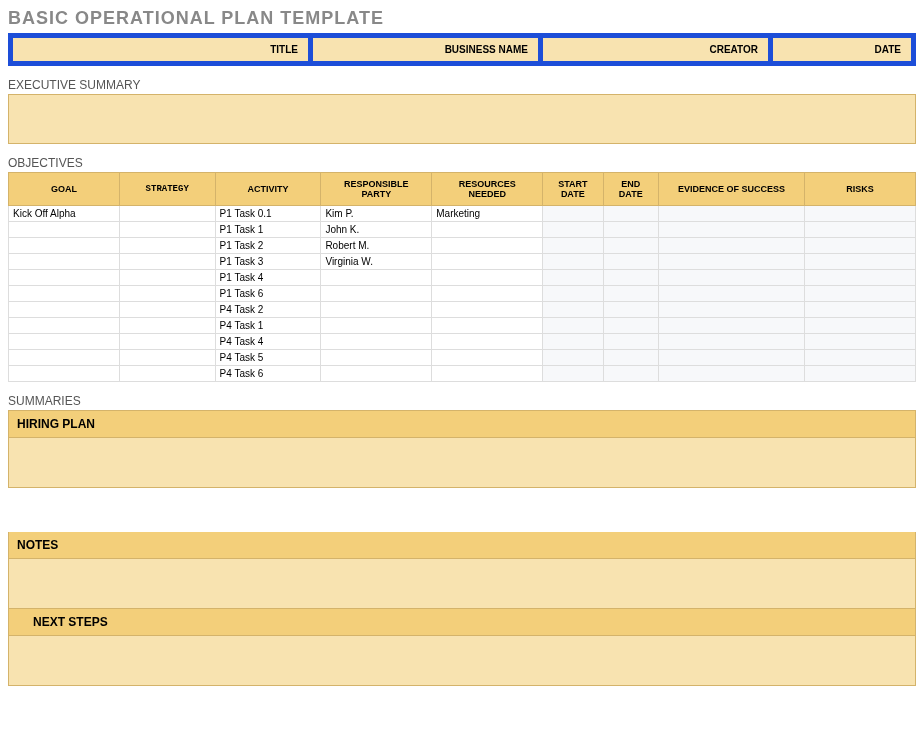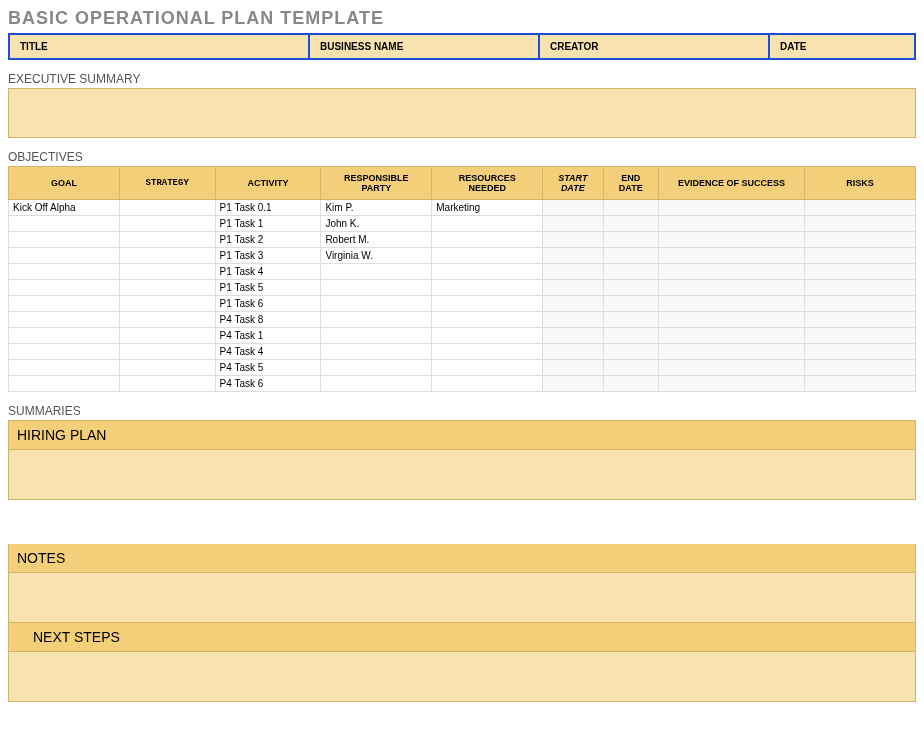--- a/index.html
+++ b/index.html
@@ -15,25 +15,25 @@
       color: #888;
       letter-spacing: 1px;
       margin-bottom: 4px;
     }
     .header-table {
       width: 100%;
       border-collapse: collapse;
     }
     .header-table th {
       background: #f8e3b0;
-      border: 2px solid #1d4ed8;
+      border: 5px solid #1d4ed8;
       font-size: 10px;
       font-weight: bold;
       padding: 6px 10px;
-      text-align: left;
+      text-align: right;
     }
     .header-table td {
       border: 1px solid #ccc;
       font-size: 11px;
       padding: 6px 4px;
       text-align: center;
       background: #fff;
     }
     .section-label {
       font-size: 12px;
@@ -70,37 +70,37 @@
     .objectives-table td.start-col,
     .objectives-table td.end-col,
     .objectives-table td.evidence-col,
     .objectives-table td.risks-col {
       background: #f7f8fa;
     }
     .summaries-row {
       width: 100%;
       background: #f3cf7a;
       border: 1px solid #d4b36a;
-      font-size: 14px;
-      font-weight: normal;
+      font-size: 12px;
+      font-weight: bold;
       padding: 6px 8px;
     }
     .summaries-content {
       width: 100%;
       height: 50px;
       background: #f8e3b0;
       border: 1px solid #d4b36a;
       border-top: none;
     }
     .col-goal { width: 110px; }
     .col-strategy { width: 95px; font-family: Liberation Mono, monospace; }
     .col-activity { width: 105px; }
     .col-responsible { width: 110px; }
     .col-resources { width: 110px; }
-    .col-startdate { width: 60px; font-style: italic; }
+    .col-startdate { width: 60px; }
     .col-enddate { width: 55px; }
     .col-evidence { width: 145px; }
     .col-risks { width: 110px; }
   </style>
 </head>
 <body>
 
 <div class="main-title">BASIC OPERATIONAL PLAN TEMPLATE</div>
 
 <table class="header-table">
@@ -184,43 +184,32 @@
         <td></td>
         <td></td>
         <td class="start-col"></td>
         <td class="end-col"></td>
         <td class="evidence-col"></td>
         <td class="risks-col"></td>
       </tr>
       <tr>
         <td></td>
         <td></td>
-        <td>P1 Task 5</td>
-        <td></td>
-        <td></td>
-        <td class="start-col"></td>
-        <td class="end-col"></td>
-        <td class="evidence-col"></td>
-        <td class="risks-col"></td>
-      </tr>
-      <tr>
-        <td></td>
-        <td></td>
         <td>P1 Task 6</td>
         <td></td>
         <td></td>
         <td class="start-col"></td>
         <td class="end-col"></td>
         <td class="evidence-col"></td>
         <td class="risks-col"></td>
       </tr>
       <tr>
         <td></td>
         <td></td>
-        <td>P4 Task 8</td>
+        <td>P4 Task 2</td>
         <td></td>
         <td></td>
         <td class="start-col"></td>
         <td class="end-col"></td>
         <td class="evidence-col"></td>
         <td class="risks-col"></td>
       </tr>
       <tr>
         <td></td>
         <td></td>

